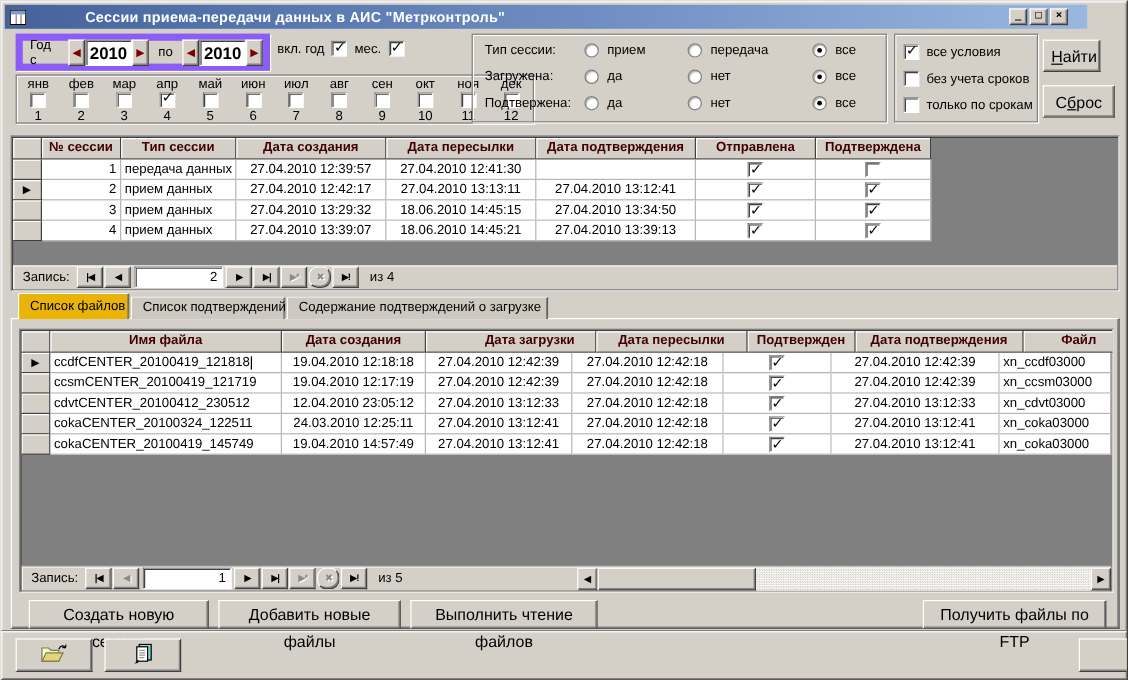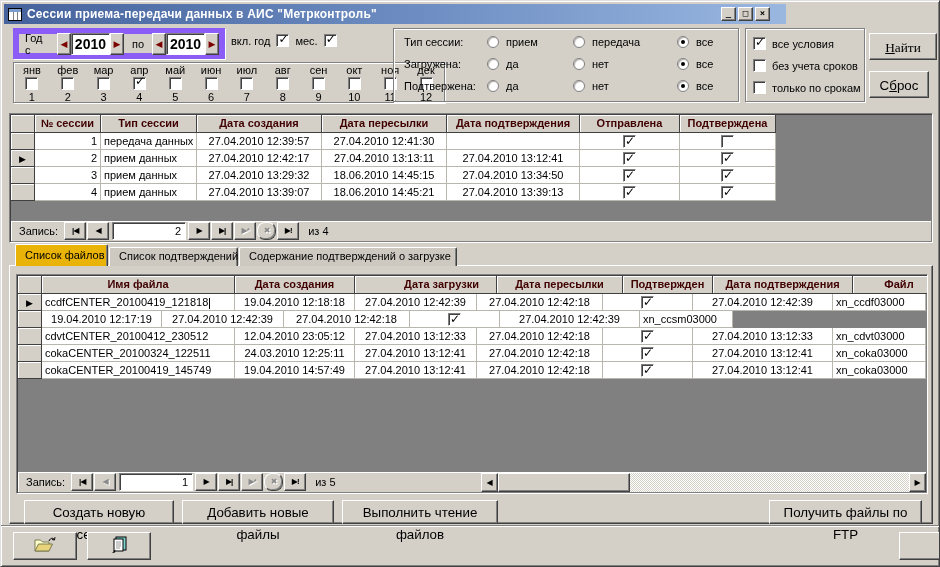--- a/index.html
+++ b/index.html
@@ -2,23 +2,23 @@
 <html><head>
 <meta charset="utf-8">
 <style>
   html,body{margin:0;padding:0;}
   body{font-family:"Liberation Sans","DejaVu Sans",sans-serif;font-size:11px;color:#000;background:#808080;}
   *{box-sizing:border-box;}
   #window{position:relative;width:940px;height:567px;background:#d4d0c8;
     border:1px solid #404040;border-top-color:#dfdfdf;border-left-color:#dfdfdf;
     box-shadow:inset 1px 1px 0 #fff, inset -1px -1px 0 #808080;overflow:hidden;}
   
-  #titlebar{position:absolute;left:3px;top:3px;width:782px;height:20px;
+  #titlebar{position:absolute;left:3px;top:3px;width:902px;height:20px;
     background:linear-gradient(90deg,#45629c 0%,#6f8fc4 55%,#9ab7e0 100%);
-    display:flex;align-items:center;padding:0 2px;}
+    display:flex;align-items:center;padding:0 2px;gap:44px;}
   #title-icon{width:14px;height:13px;margin:0 5px 0 2px;background:#fff;border:1px solid #000;position:relative;flex:none;}
   #title-icon:before{content:"";position:absolute;left:0;top:0;right:0;height:3px;background:#7b9ccd;}
   #title-icon:after{content:"";position:absolute;left:4px;top:3px;bottom:0;width:1px;background:#808080;box-shadow:4px 0 0 #808080;}
   #title-text{color:#fff;font-weight:bold;font-size:12px;white-space:nowrap;letter-spacing:.2px;}
   .win-btns{margin-left:auto;display:flex;gap:2px;padding-right:14px;}
   .win-btn{width:15px;height:14px;background:#d4d0c8;border:1px solid #404040;border-top-color:#fff;border-left-color:#fff;
     box-shadow:inset -1px -1px 0 #808080;font-size:9px;font-weight:bold;line-height:11px;text-align:center;font-family:"DejaVu Sans Mono",monospace;}
   
   .raised{background:#d4d0c8;border:1px solid #404040;border-top-color:#fff;border-left-color:#fff;box-shadow:inset -1px -1px 0 #808080;}
   .sunken-white{background:#fff;border:1px solid #fff;border-top-color:#808080;border-left-color:#808080;box-shadow:inset 1px 1px 0 #404040;}
@@ -38,21 +38,21 @@
   #incl-box{position:absolute;left:230px;top:33px;display:flex;align-items:center;gap:6px;}
   #months-group{position:absolute;left:12px;top:61px;width:432px;height:41px;display:flex;}
   .month-col{flex:1;display:flex;flex-direction:column;align-items:center;line-height:12px;padding-top:1px;}
   .month-col .cb{margin:1px 0;}
   #session-group{position:absolute;left:392px;top:27px;width:346px;height:74px;}
   .sess-row{position:absolute;left:0;width:100%;height:14px;}
   .sess-label{position:absolute;left:10px;top:0;}
   .sess-opt{position:absolute;top:0;display:flex;align-items:center;gap:7px;}
   #cond-group{position:absolute;left:744px;top:27px;width:120px;height:74px;}
   .cond-row{position:absolute;left:7px;display:flex;align-items:center;gap:6px;white-space:nowrap;}
-  #find-btn{position:absolute;left:868px;top:32px;width:68px;height:27px;line-height:25px;font-family:Liberation Serif, serif;}
+  #find-btn{position:absolute;left:868px;top:32px;width:48px;height:27px;line-height:25px;}
   #reset-btn{position:absolute;left:868px;top:70px;width:60px;height:27px;line-height:25px;}
   
   .subform{position:absolute;background:#808080;border:1px solid #fff;border-top-color:#808080;border-left-color:#808080;box-shadow:inset 1px 1px 0 #404040;overflow:hidden;}
   .grid{position:absolute;left:1px;top:1px;right:1px;}
   .grid-row{display:flex;height:17px;}
   .grid-row.hdr{height:18px;}
   .gcell{flex:none;overflow:hidden;white-space:nowrap;line-height:16px;}
   .hdr .gcell{background:#d4d0c8;font-weight:bold;color:#400000;text-align:center;
     border-right:1px solid #404040;border-bottom:1px solid #404040;box-shadow:inset 1px 1px 0 #fff;line-height:17px;}
   .body .gcell{background:#fff;border-right:1px solid #b9b6ae;border-bottom:1px solid #b9b6ae;}
@@ -360,20 +360,21 @@
               <span class="gcell a-center" style="width: 122px;">27.04.2010 12:42:39</span>
               <span class="gcell a-center" style="width: 126px;">27.04.2010 12:42:18</span>
               <span class="gcell a-check" style="width: 90px;">
                 <span class="cb checked"></span>
               </span>
               <span class="gcell a-center" style="width: 140px;">27.04.2010 12:42:39</span>
               <span class="gcell a-left" style="width: 93px;">xn_ccdf03000</span>
             </div>
             <div class="grid-row">
               <span class="gcell sel" style="width: 24px;"></span>
+              <span class="gcell a-left" style="width: 193px;">ccsmCENTER_20100419_121719</span>
               <span class="gcell a-center" style="width: 120px;">19.04.2010 12:17:19</span>
               <span class="gcell a-center" style="width: 122px;">27.04.2010 12:42:39</span>
               <span class="gcell a-center" style="width: 126px;">27.04.2010 12:42:18</span>
               <span class="gcell a-check" style="width: 90px;">
                 <span class="cb checked"></span>
               </span>
               <span class="gcell a-center" style="width: 140px;">27.04.2010 12:42:39</span>
               <span class="gcell a-left" style="width: 93px;">xn_ccsm03000</span>
             </div>
             <div class="grid-row">

